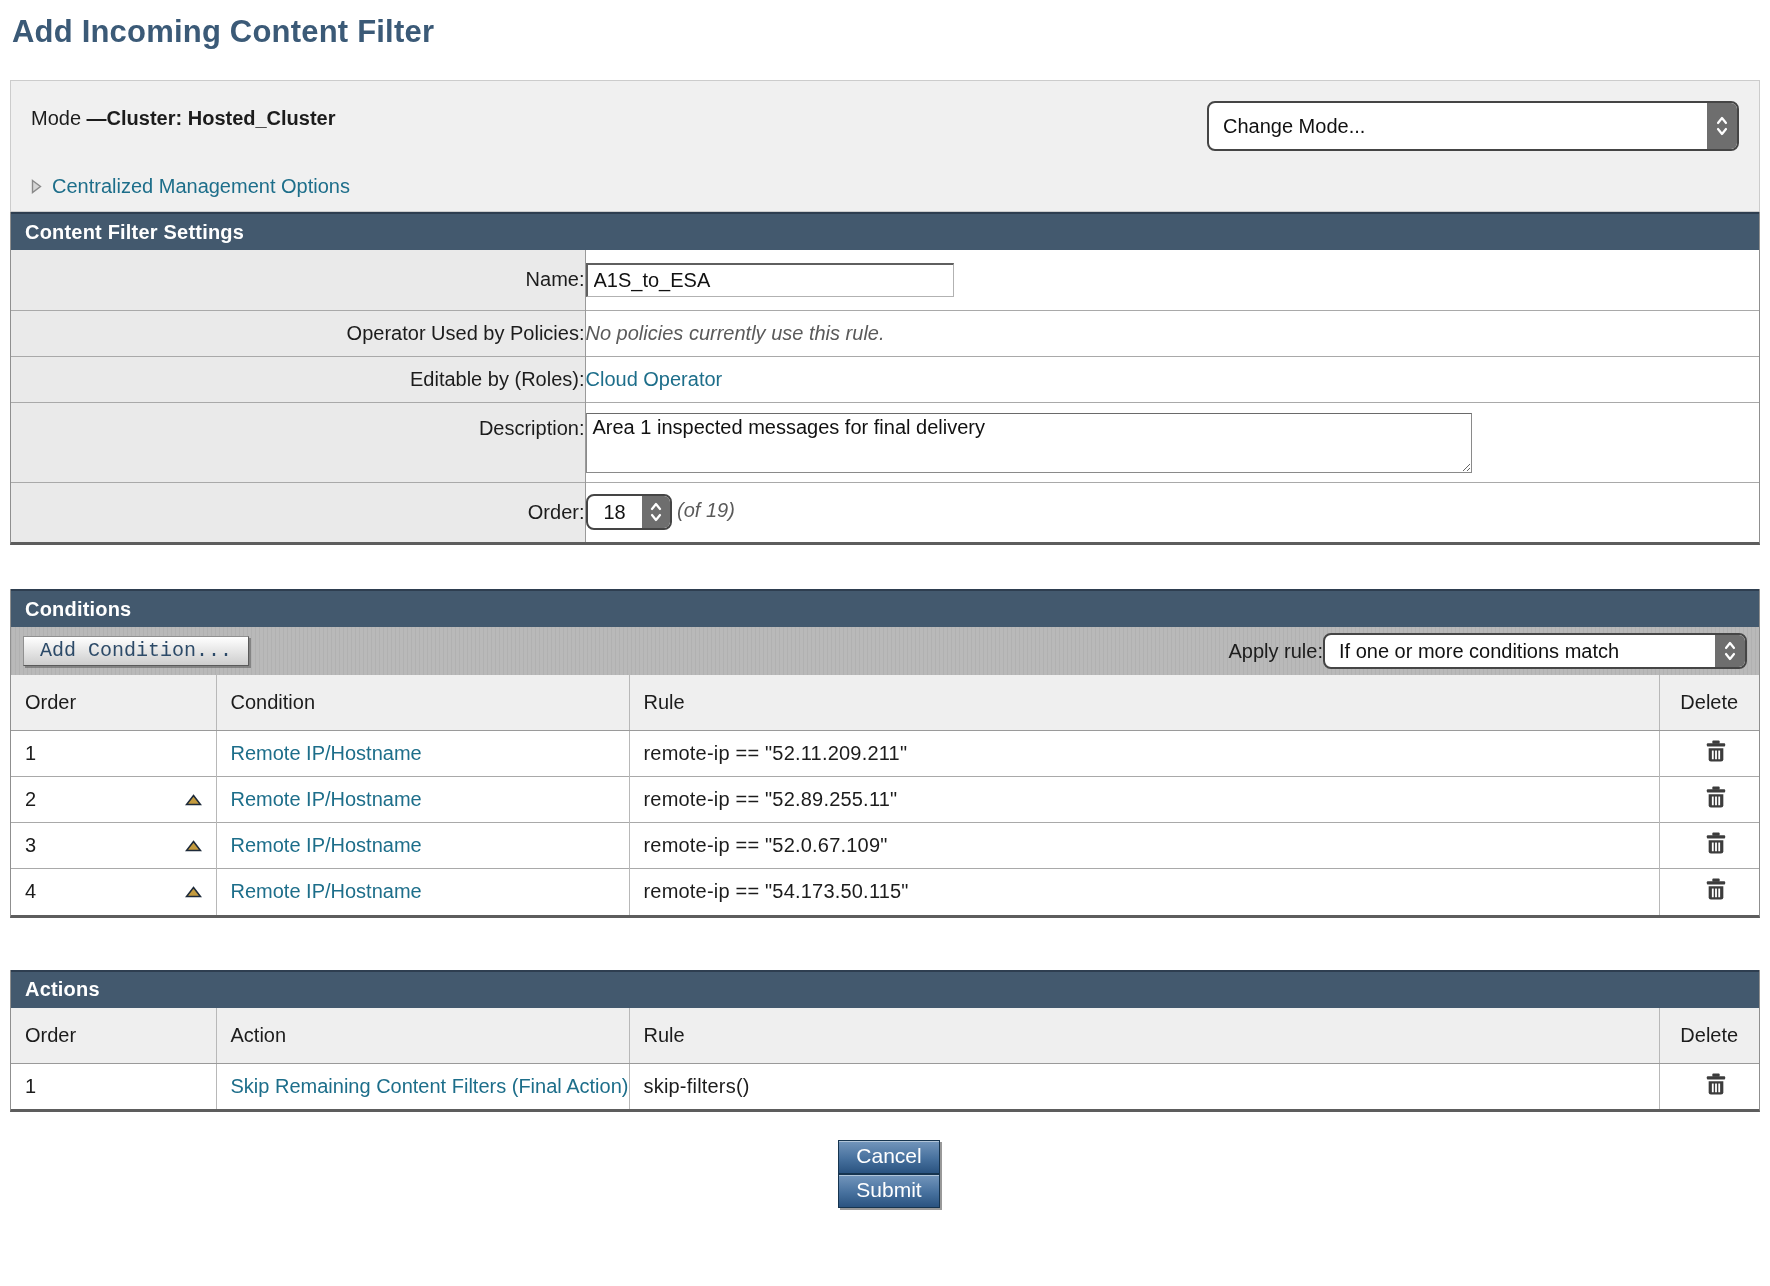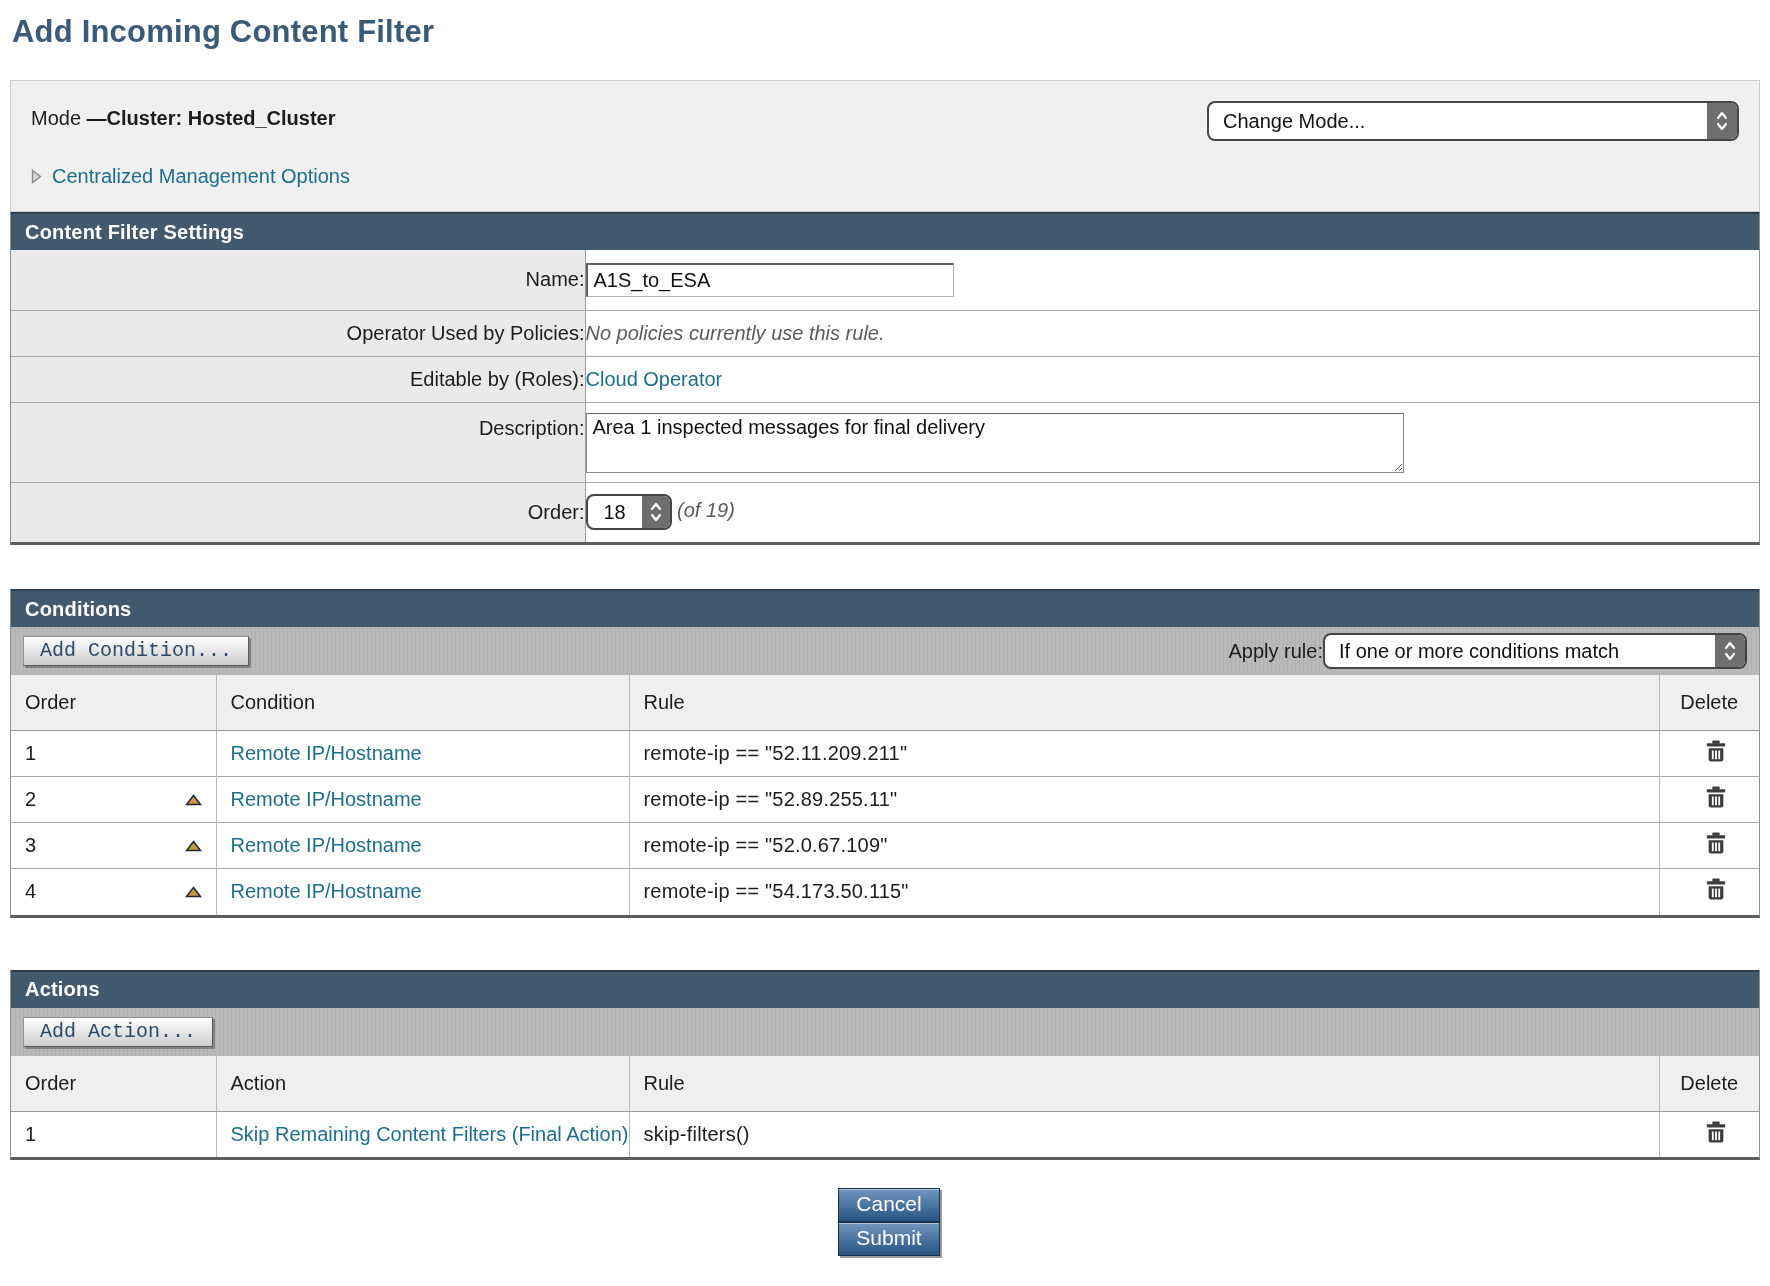--- a/index.html
+++ b/index.html
@@ -63,21 +63,21 @@
   .mac-select .sel-text{
     flex:1;display:flex;align-items:center;
     padding:0 14px;font-size:20px;color:#111;
     white-space:nowrap;
   }
   .mac-select .sel-stepper{
     width:30px;background:#6e6e6e;
     display:flex;align-items:center;justify-content:center;
     border-radius:0 5px 5px 0;
   }
-  .mac-select.change-mode{width:532px;height:40px;}
+  .mac-select.change-mode{width:532px;height:50px;}
   .mac-select.apply{width:424px;height:36px;}
   .mac-select.small{width:86px;height:36px;}
   .mac-select.small .sel-text{padding:0 0 0 16px;}
   .mac-select.small .sel-stepper{width:28px;}
 
   
   .panel{
     border-left:1px solid var(--panel-border);
     border-right:1px solid var(--panel-border);
     border-bottom:3px solid #5d5d5d;
@@ -118,21 +118,21 @@
   input.name-input{
     width:368px;height:34px;
     font-family:"Liberation Sans","DejaVu Sans",sans-serif;
     font-size:20px;padding:0 6px;color:#111;
     border:1px solid #b2b2b2;
     border-top:2px solid #5f5f5f;
     border-left:2px solid #5f5f5f;
     outline:none;background:#fff;
   }
   textarea.desc-input{
-    width:818px;height:60px;
+    width:886px;height:60px;
     font-family:"Liberation Sans","DejaVu Sans",sans-serif;
     font-size:20px;padding:2px 6px;color:#111;
     border:1px solid #8a8a8a;border-top-color:#6a6a6a;
     outline:none;background:#fff;resize:both;
     margin-top:6px;
   }
   .order-of{font-size:20px;}
 
   
   .toolbar{
@@ -386,23 +386,20 @@
                   <rect x="11" y="12.5" width="2" height="9.5" fill="#fff"></rect>
                   <rect x="14.5" y="12.5" width="2" height="9.5" fill="#fff"></rect>
                 </svg></span></td>
         </tr>
       </tbody>
     </table>
   </section>
 
   <section class="panel panel-actions">
     <div class="sec-header">Actions</div>
-    <div class="toolbar">
-      <button class="add-btn">Add Action...</button>
-    </div>
     <table class="data-table">
       <colgroup>
           <col style="width:205px">
           <col style="width:413px">
           <col style="width:1030px">
           <col>
         </colgroup>
       <thead>
         <tr>
           <th>Order</th>

